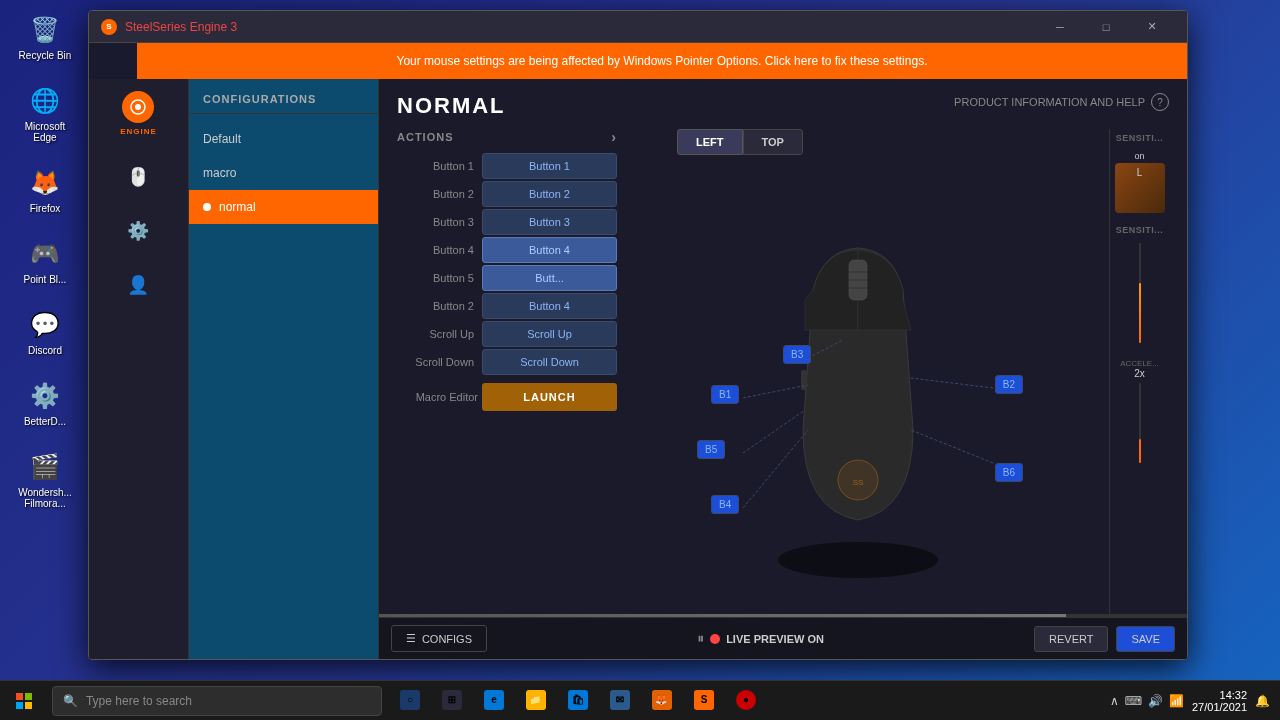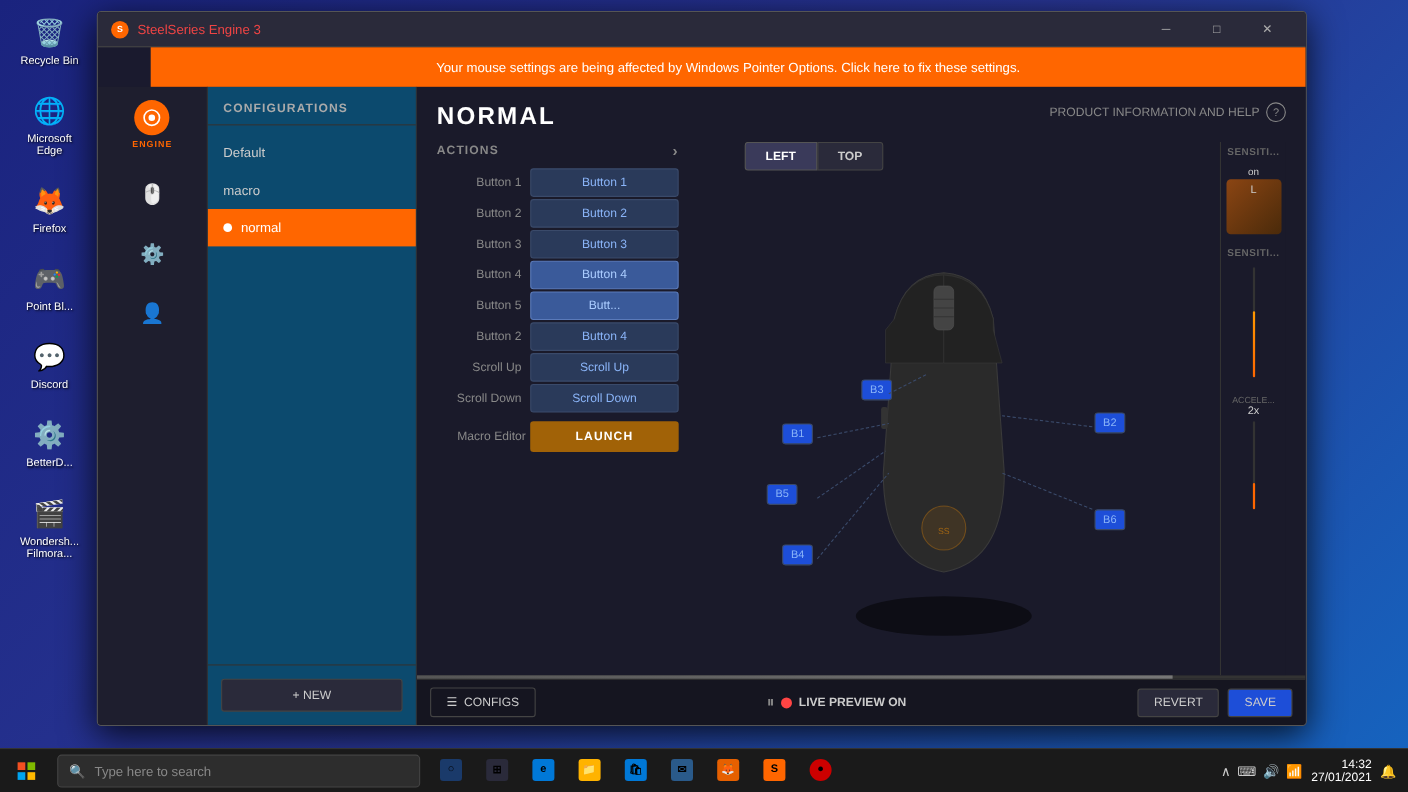--- a/index.html
+++ b/index.html
@@ -218,23 +218,20 @@
           <span>Default</span>
         </div>
         <div class="config-item">
           <span>macro</span>
         </div>
         <div class="config-item active">
           <div class="config-dot"></div>
           <span>normal</span>
         </div>
       </div>
-      <div class="config-footer">
-        <button class="new-btn">+ NEW</button>
-      </div>
     </div>
 
     <div class="main-content">
 
       <div class="content-header">
         <div class="page-title">NORMAL</div>
         <div class="product-info">
           <span>PRODUCT INFORMATION AND HELP</span>
           <div class="info-icon">?</div>
         </div>

